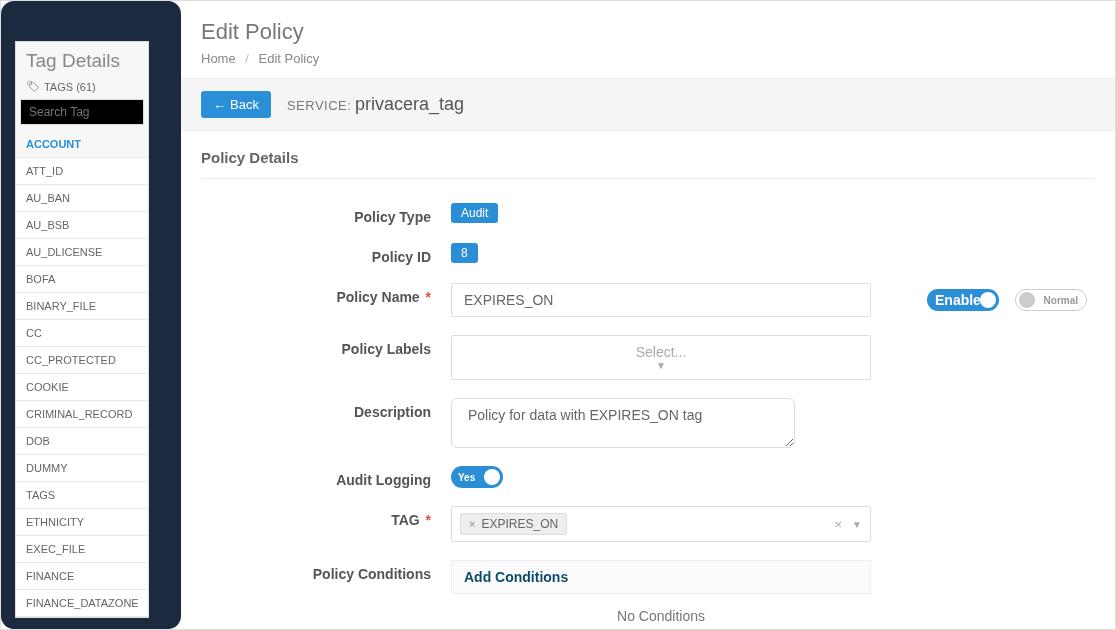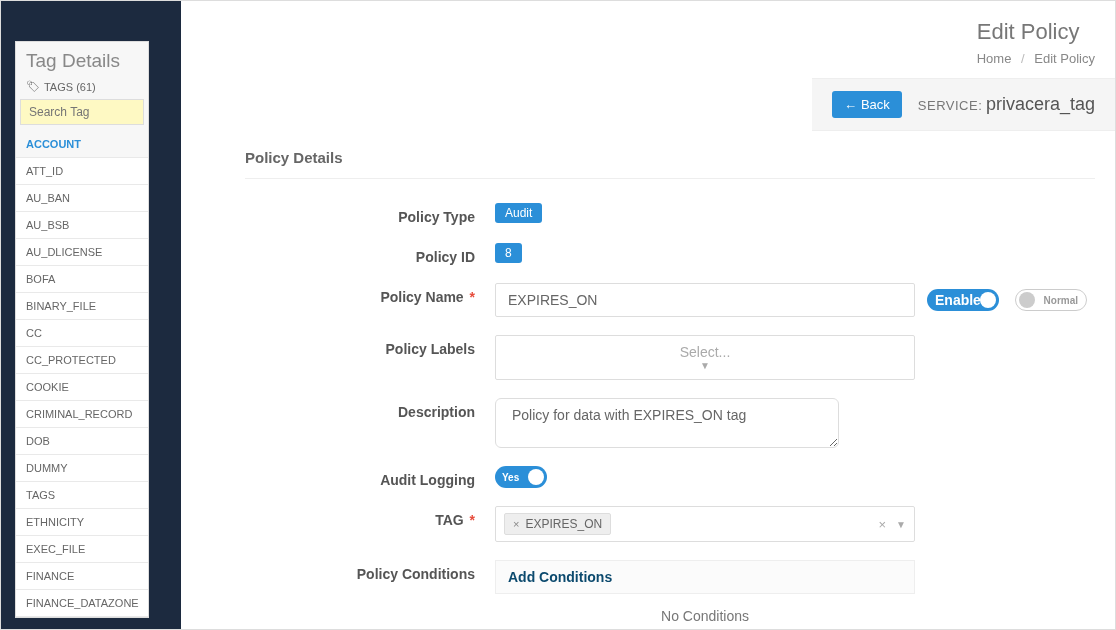--- a/index.html
+++ b/index.html
@@ -1,29 +1,29 @@
 <!DOCTYPE html>
 <html><head>
 <meta charset="utf-8">
 <style>
   * { box-sizing: border-box; margin: 0; padding: 0; }
   body { font-family: -apple-system, "Helvetica Neue", Arial, sans-serif; font-size: 13px; color: #333; background: #fff; }
   .frame { width: 1116px; height: 630px; border: 1px solid #ddd; position: relative; overflow: hidden; }
   .app { display: flex; height: 100%; }
-  .sidebar-dark { width: 180px; background: #1c2a3f; padding: 40px 32px 0 14px; flex-shrink:0; }
+  .sidebar-dark { width: 180px; background: #1c2a3f; padding: 40px 32px 0 14px; flex-shrink:0;border-radius:13px; }
   .sidebar-panel { background: #f7f7f7; border: 1px solid #ddd; width: 100%; display:flex; flex-direction:column; }
   .side-title { font-size: 19px; color: #888; padding: 8px 10px 6px 10px; font-weight: 400; }
   .side-sub { font-size: 11px; color: #666; padding: 2px 10px 6px 10px; display:flex; align-items:center; gap:4px; }
   .tag-icon { font-size:11px; }
   .search-wrap { padding: 0 4px 6px 4px; }
-  .search-input { width: 100%; padding: 5px 8px; border: 1px solid #ddd; font-size: 12px; color:#888; background:#fef9c3; }
+  .search-input { width: 100%; padding: 5px 8px; border: 1px solid #ddd; font-size: 12px; color:#888; background:#000000; }
   .tag-list { display:flex; flex-direction:column; }
   .tag-item { font-size: 11px; color: #666; padding: 7px 10px; border-bottom: 1px solid #e9e9e9; cursor:pointer; background:#fff; }
   .tag-item.active { color: #2b8fd8; font-weight: 600; background:#f7f7f7; }
-  .main { flex: 1; background: #fff; overflow:hidden; display:flex; flex-direction:column;align-items:flex-end; }
+  .main { flex: 1; background: #fff; overflow:hidden; display:flex; flex-direction:column; }
   .header { padding: 18px 20px 12px 20px; }
   .page-title { font-size: 22px; color: #777; font-weight: 400; margin-bottom: 6px; }
   .breadcrumb { font-size: 13px; color: #888; }
   .breadcrumb .sep { margin: 0 6px; color:#bbb; }
   .service-bar { background: #f5f5f5; border-top:1px solid #eee; border-bottom:1px solid #eee; padding: 12px 20px; display:flex; align-items:center; gap:16px; }
   .btn-back { background:#2b8fd8; color:#fff; border:none; border-radius:3px; padding:6px 12px; font-size:13px; cursor:pointer; display:flex; align-items:center; gap:4px; }
   .service-label { font-size: 13px; color:#777; text-transform: uppercase; letter-spacing:0.5px; }
   .service-name { font-size: 18px; color:#555; font-weight:500; }
   .content { padding: 18px 20px; flex:1; overflow:auto; }
   .section-title { font-size: 15px; color:#666; font-weight:600; padding-bottom:12px; border-bottom:1px solid #eee; margin-bottom:24px; }

